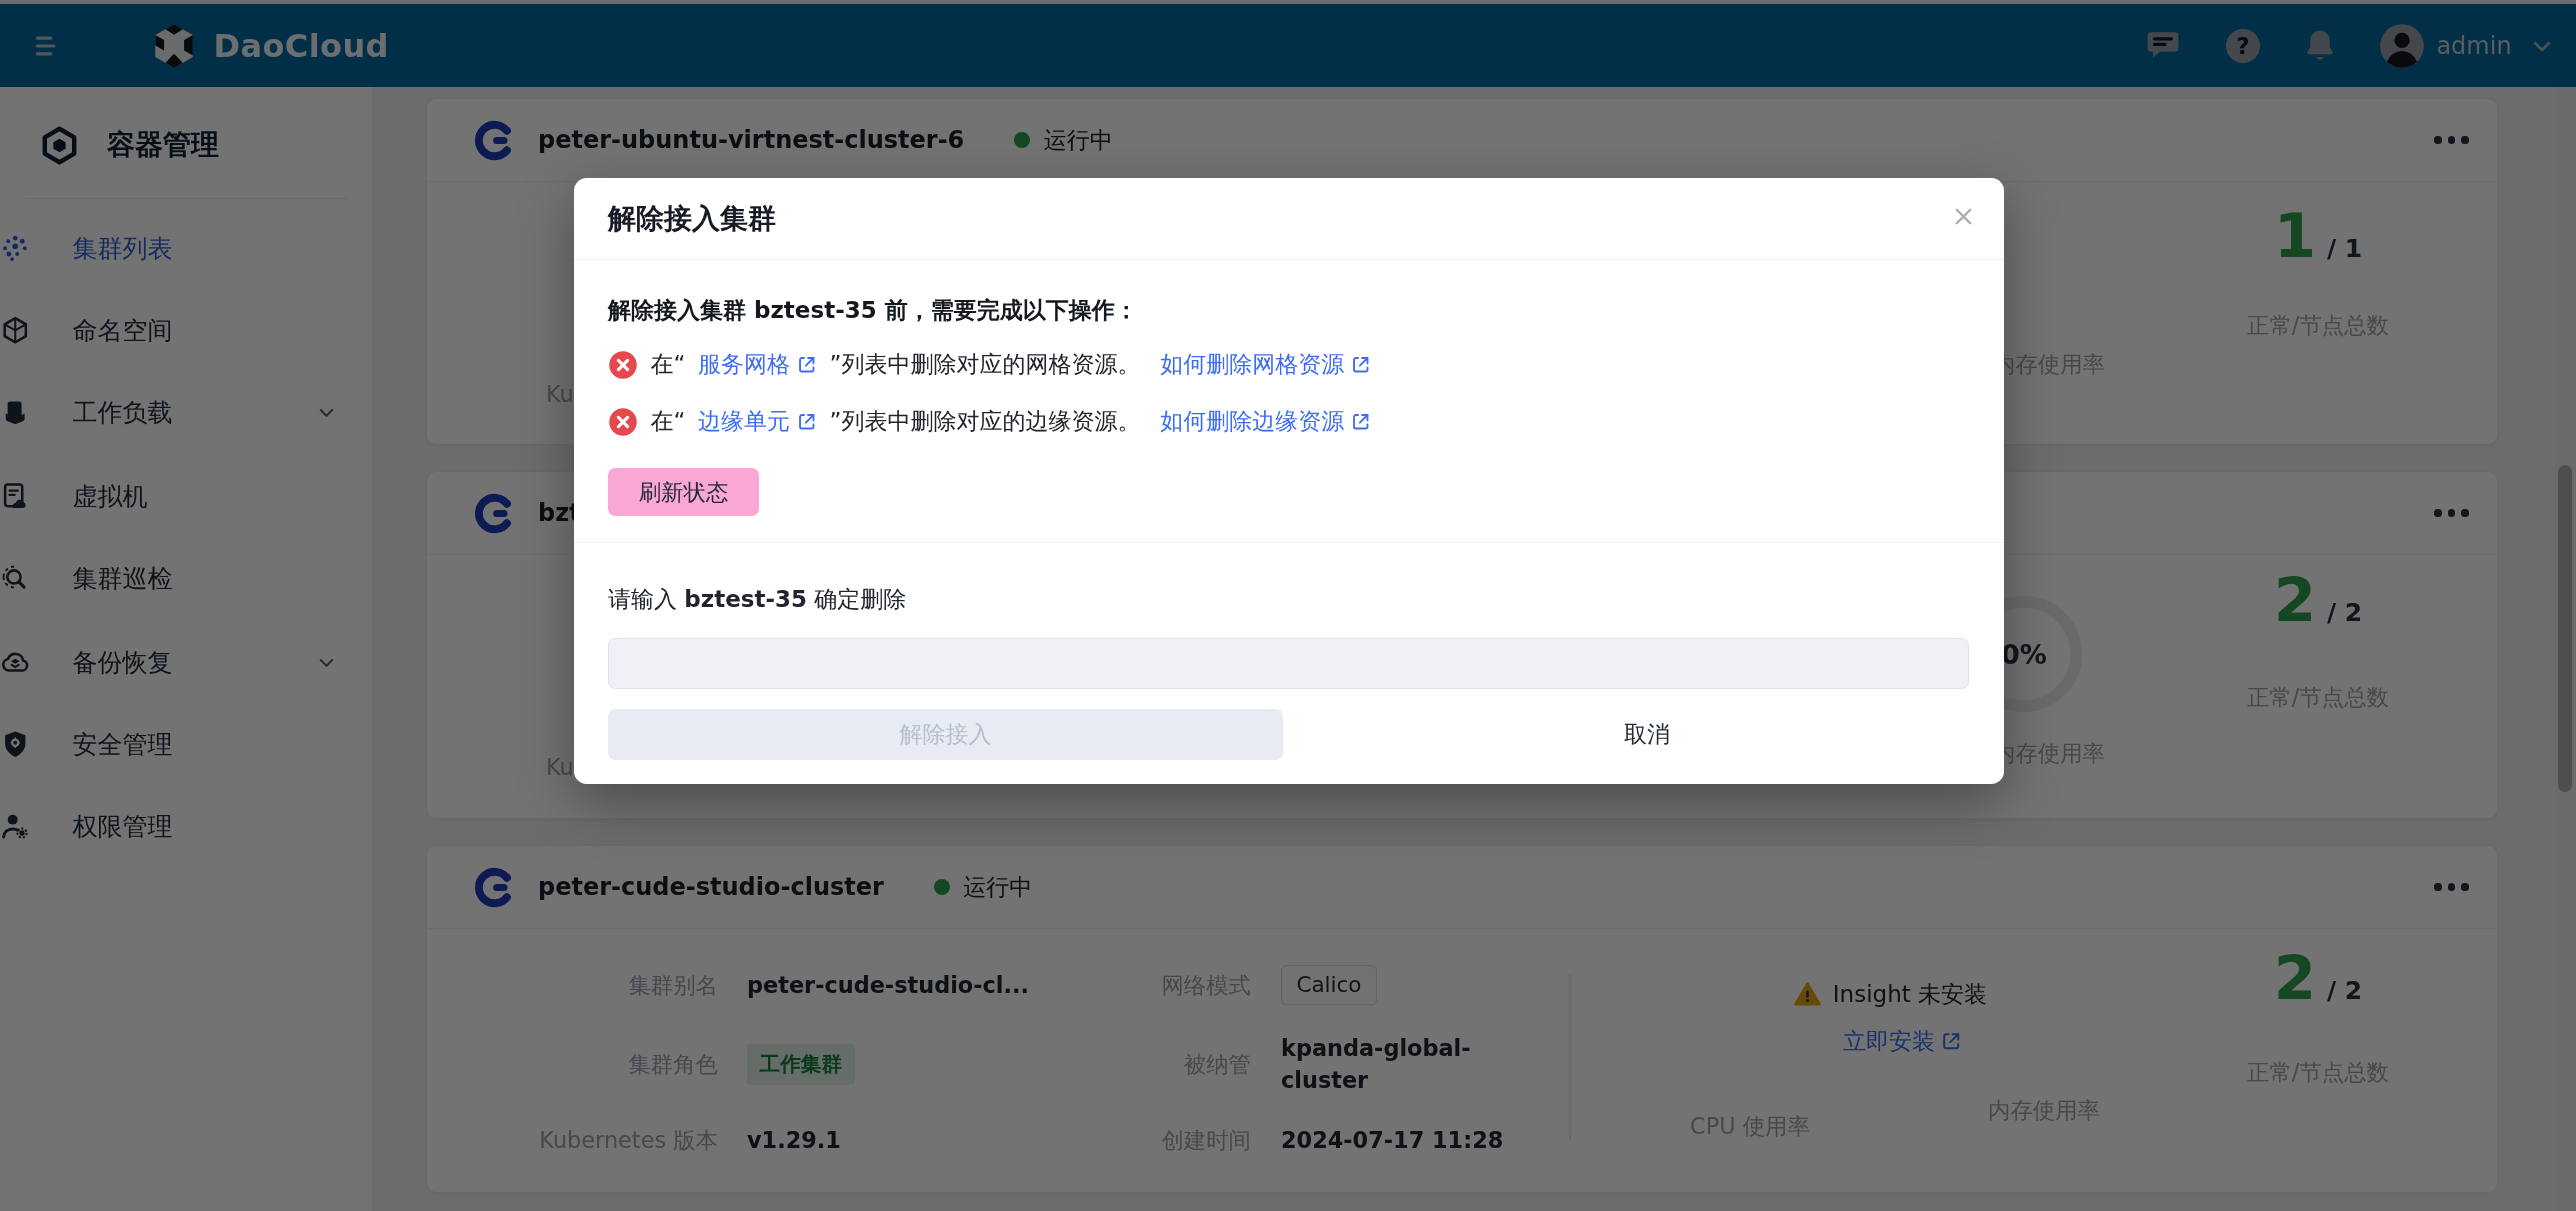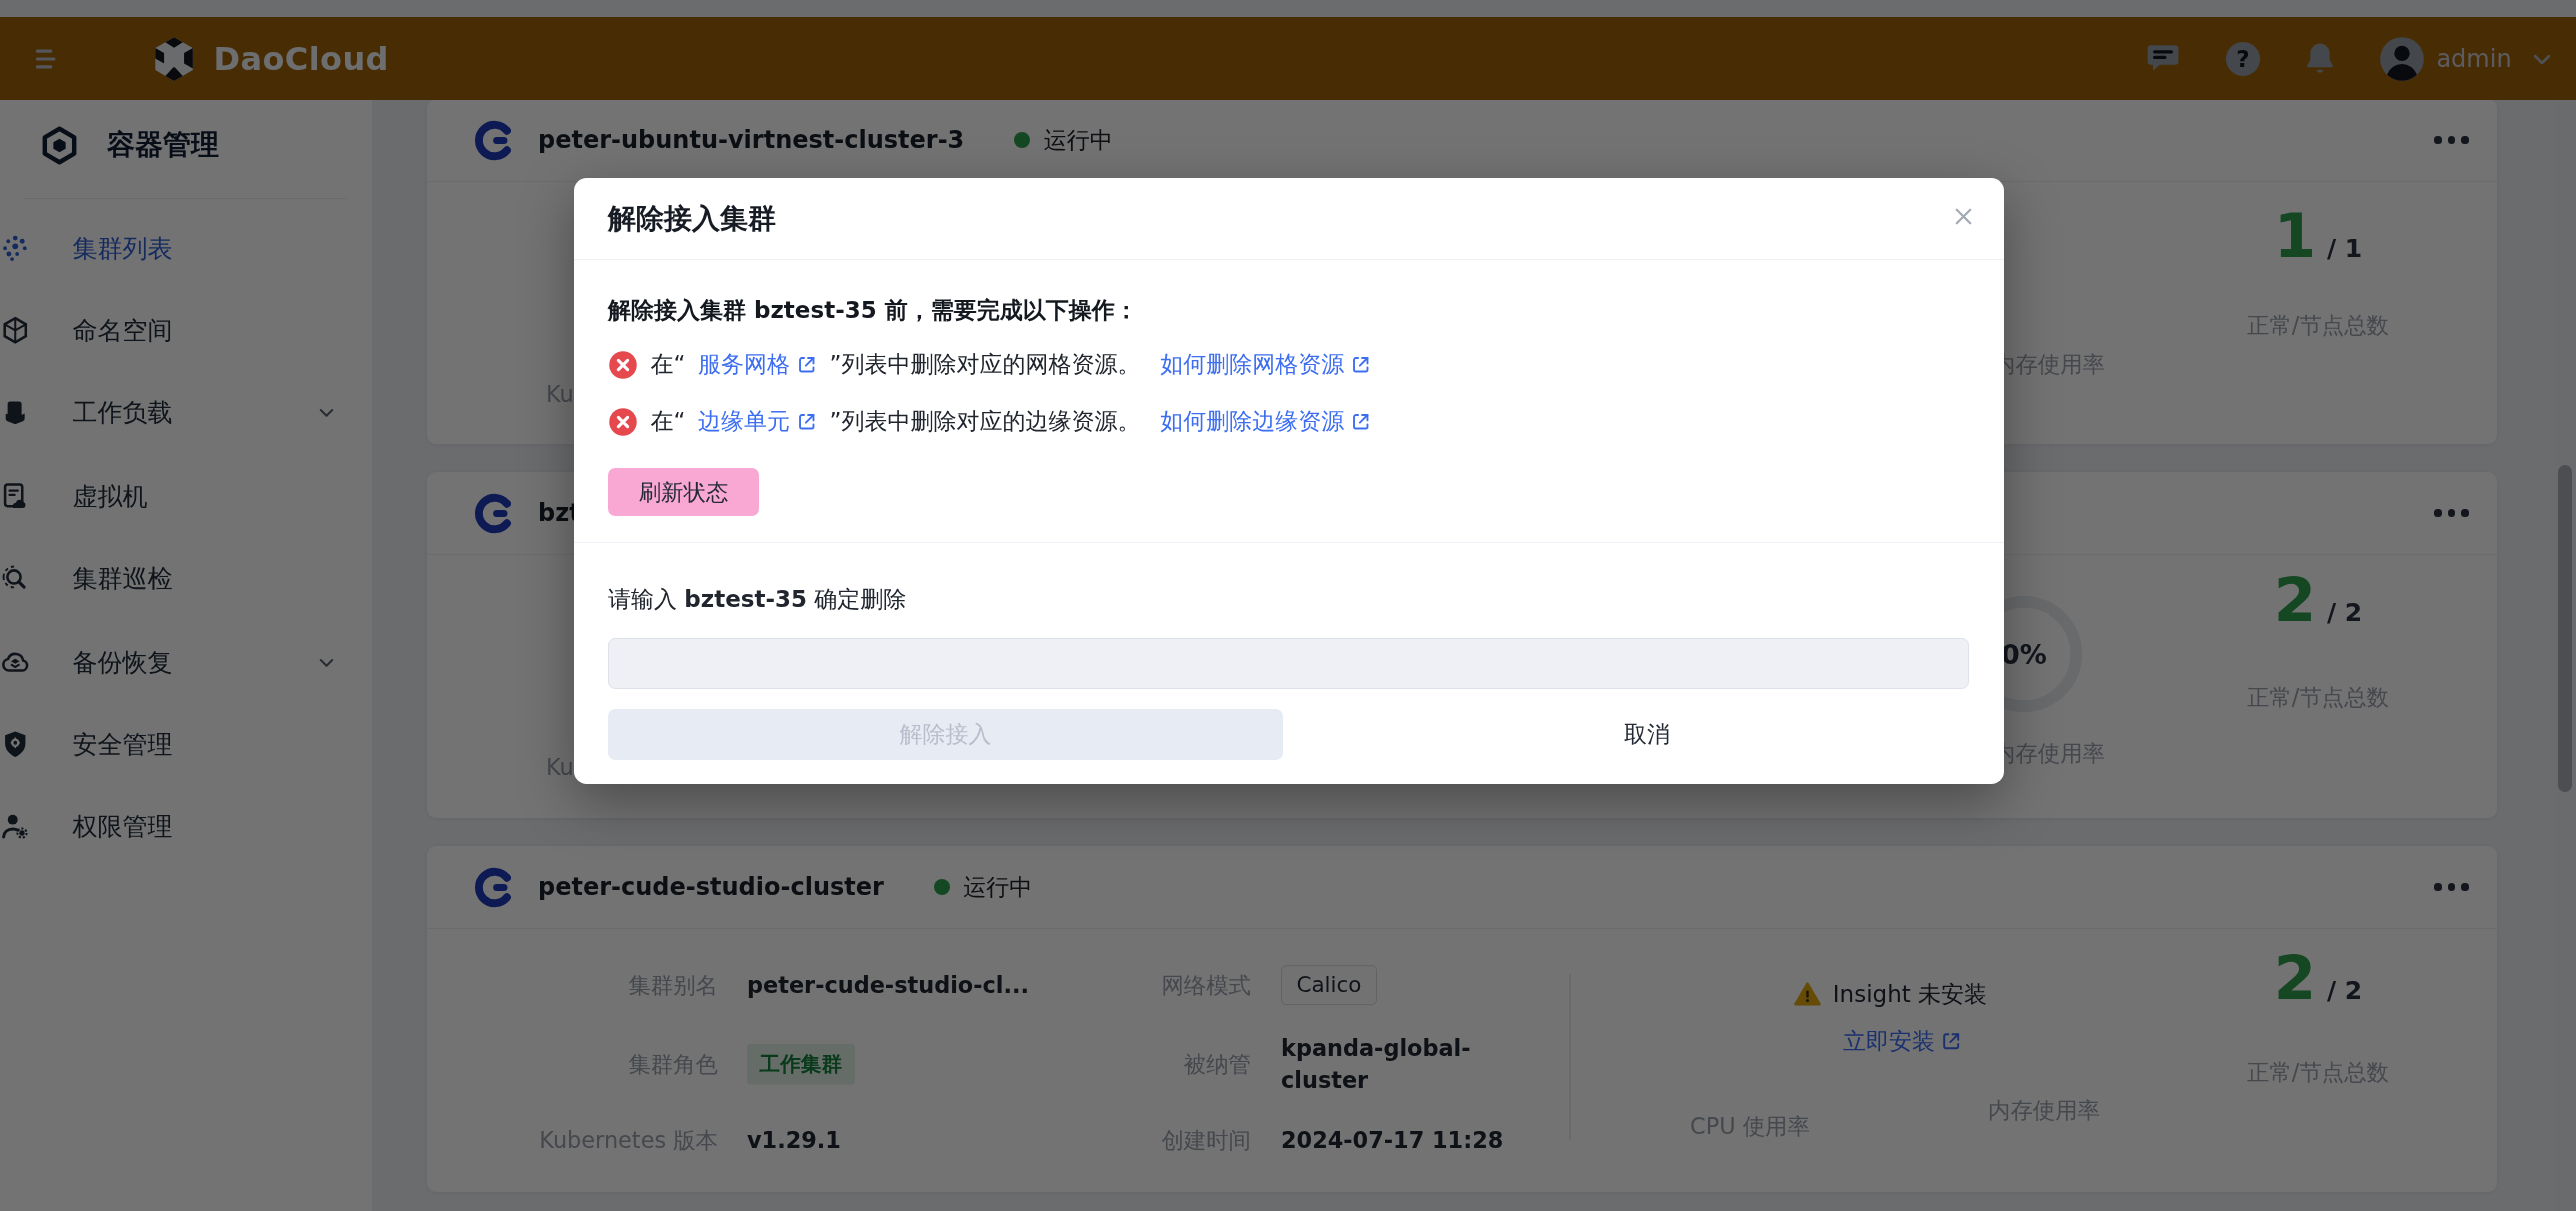--- a/index.html
+++ b/index.html
@@ -1,20 +1,20 @@
 <!DOCTYPE html>
 <html style="font-size:14.4px"><head>
 <meta charset="utf-8">
 <style>
   html,body{margin:0;padding:0;background:#2b2d31;}
   .stage{position:relative;width:2576px;height:1212px;overflow:hidden;
     font-family:"DejaVu Sans","Liberation Sans",sans-serif;background:#eef0f4;}
 
   
-  .topbar{position:absolute;left:0;top:17px;width:100%;height:83px;background:#a16207;z-index:10;}
+  .topbar{position:absolute;left:0;top:4px;width:100%;height:83px;background:#0369a1;z-index:10;}
   .tb-abs{position:absolute;top:50%;transform:translate(-50%,-50%);display:flex;align-items:center;}
   .hamburger{left:50px;cursor:pointer;}
   .logo{left:269px;gap:14.4px;}
   .logo-text{color:#f2f3f6;font-size:32px;font-weight:700;letter-spacing:0.4px;}
   .tb-icon{cursor:pointer;}
   .tb-user{color:#c9cdd6;font-size:24px;}
   .chev{color:#aeb3bd;}
 
   
   .sidebar{position:absolute;left:0;top:83px;width:372px;bottom:0;background:#ffffff;z-index:5;}
@@ -262,21 +262,21 @@
   <div class="content">
 
     <div class="card" style="top:16px;height:345px;">
       <div class="card-header">
         <span>
           <svg width="41" height="41" viewBox="0 0 24 24">
               <path d="M19.3 6.3A9.2 9.2 0 1019.3 17.7" fill="none" stroke="#1d3bb8" stroke-width="4.6" stroke-linecap="round"></path>
               <rect x="11.2" y="9.9" width="8.4" height="4.2" rx="2.1" fill="#1d3bb8"></rect>
             </svg>
         </span>
-        <span class="card-title">peter-ubuntu-virtnest-cluster-3</span>
+        <span class="card-title">peter-ubuntu-virtnest-cluster-6</span>
         <span class="status-dot"></span>
         <span class="status-text">运行中</span>
       </div>
       <div class="dots-menu" style="left:2002px;">
           <i></i>
           <i></i>
           <i></i>
         </div>
       <span class="klabel" style="left:119px;top:280px;">Kubernetes 版本</span>
       <span class="glabel" style="left:1622px;top:250px;">内存使用率</span>

